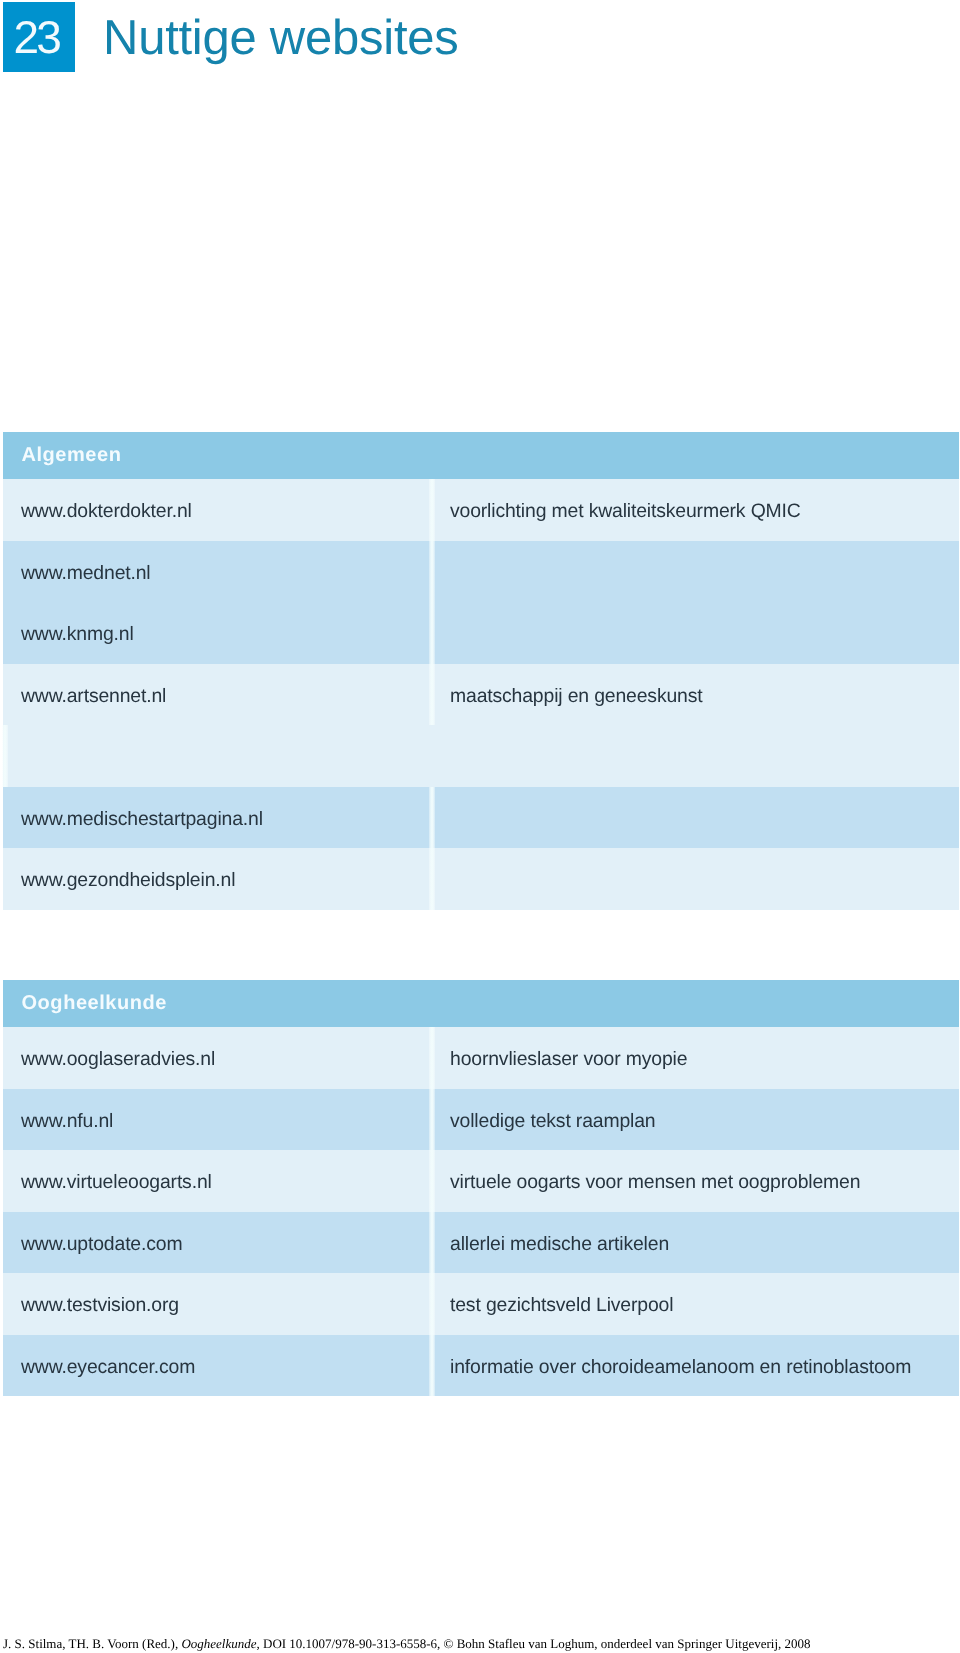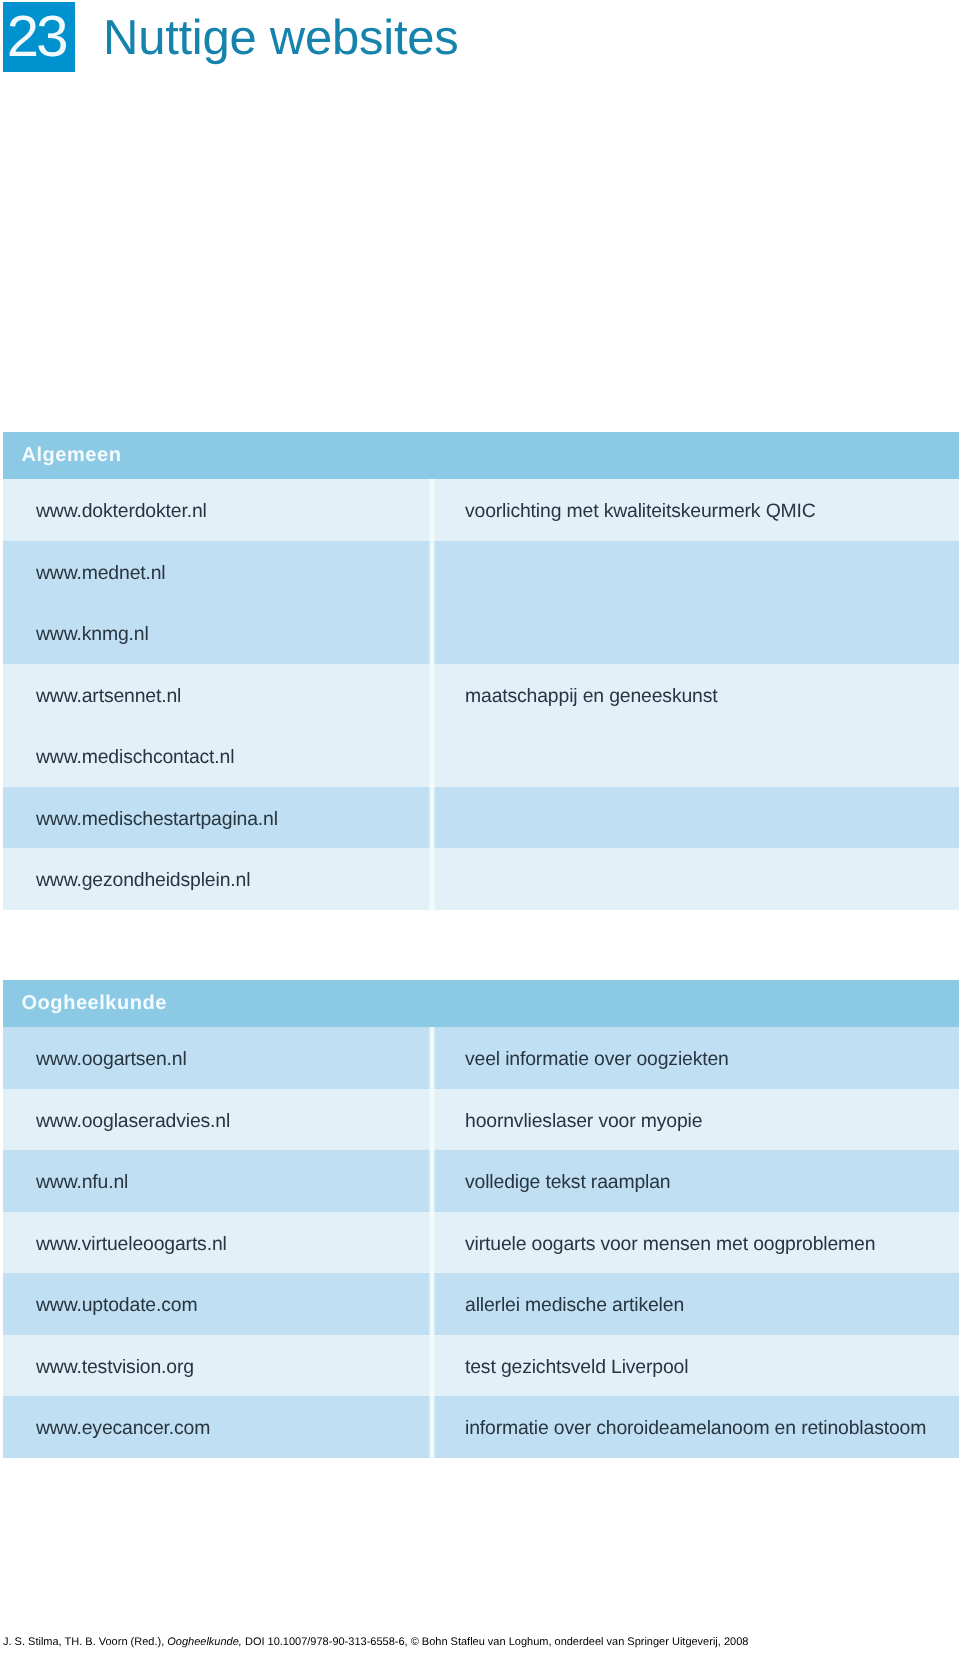--- a/index.html
+++ b/index.html
@@ -17,21 +17,21 @@
     position:relative;
     overflow:hidden;
   }
   .page { position:relative; width:960px; height:1653px; background:#ffffff; }
 
   
   .chapter-head { position:absolute; left:3px; top:2px; width:957px; height:72px; }
   .chapter-num {
     position:absolute; left:0; top:0; width:72px; height:70px;
     background:#0092CE; color:#F2FAFD;
-    font-size:58px; line-height:70px; text-align:center;
+    font-size:46px; line-height:70px; text-align:center;
     font-weight:400; letter-spacing:-2.8px; text-indent:-2.8px;
   }
   .chapter-title {
     position:absolute; left:100px; top:0; height:70px; line-height:73px;
     color:#1583AC; font-size:49px; font-weight:400; letter-spacing:-0.25px; white-space:nowrap;
   }
 
   
   .tbl { position:absolute; left:3px; width:956px;border-radius:26px; }
   .tbl-1 { top:432px; }
@@ -43,27 +43,27 @@
     box-sizing:border-box;
   }
   .row { display:flex; height:61.5px; align-items:center; }
   .row.odd  { background:#E2F0F8; }
   .row.even { background:#C1DFF2;justify-content:flex-end; }
   .c1, .c2 { padding-top:3.5px; }
   .c1 { width:427px; box-sizing:border-box; padding-left:18px; flex:none; }
   .gap { width:6px; flex:none; height:61.5px; margin-left:-1px; margin-right:-1px;
          background:linear-gradient(to right, rgba(252,255,255,0.30), rgba(243,253,253,0.92) 35%, rgba(243,253,253,0.92) 65%, rgba(252,255,255,0.30)); }
   .c2 { flex:1; box-sizing:border-box; padding-left:16px; }
-  .cell-text { font-size:19.4px; letter-spacing:-0.15px; color:#273540; white-space:nowrap; display:inline-block;margin-left:15px; }
+  .cell-text { font-size:19.4px; letter-spacing:-0.15px; color:#273540; white-space:nowrap; display:inline-block; }
 
   
   .footer {
     position:absolute; left:3px; top:1635.5px; width:954px;
-    font-family:Liberation Sans, sans-serif;
-    font-size:11px; color:#000000; white-space:nowrap;
+    font-family:Liberation Serif, serif;
+    font-size:13px; color:#000000; white-space:nowrap;
   }
   .footer i { font-style:italic; }
 </style>
 </head>
 <body>
 
 <div class="page">
 
   <div class="chapter-head">
     <div class="chapter-num"><span class="num-text">23</span></div>
@@ -87,45 +87,39 @@
         <div class="c1"><span class="cell-text">www.knmg.nl</span></div>
         <div class="gap"></div>
         <div class="c2"><span class="cell-text"></span></div>
       </div>
       <div class="row odd">
         <div class="c1"><span class="cell-text">www.artsennet.nl</span></div>
         <div class="gap"></div>
         <div class="c2"><span class="cell-text">maatschappij en geneeskunst</span></div>
       </div>
       <div class="row odd">
-        <div class="c1"><span class="cell-text">www.medischcontact.nl</span></div>
         <div class="gap"></div>
         <div class="c2"><span class="cell-text"></span></div>
       </div>
       <div class="row even">
         <div class="c1"><span class="cell-text">www.medischestartpagina.nl</span></div>
         <div class="gap"></div>
         <div class="c2"><span class="cell-text"></span></div>
       </div>
       <div class="row odd">
         <div class="c1"><span class="cell-text">www.gezondheidsplein.nl</span></div>
         <div class="gap"></div>
         <div class="c2"><span class="cell-text"></span></div>
       </div>
     </div>
   </div>
 
   <div class="tbl tbl-2">
     <div class="tbl-head"><span class="head-text">Oogheelkunde</span></div>
     <div class="tbl-body">
-      <div class="row even">
-        <div class="c1"><span class="cell-text">www.oogartsen.nl</span></div>
-        <div class="gap"></div>
-        <div class="c2"><span class="cell-text">veel informatie over oogziekten</span></div>
-      </div>
       <div class="row odd">
         <div class="c1"><span class="cell-text">www.ooglaseradvies.nl</span></div>
         <div class="gap"></div>
         <div class="c2"><span class="cell-text">hoornvlieslaser voor myopie</span></div>
       </div>
       <div class="row even">
         <div class="c1"><span class="cell-text">www.nfu.nl</span></div>
         <div class="gap"></div>
         <div class="c2"><span class="cell-text">volledige tekst raamplan</span></div>
       </div>

